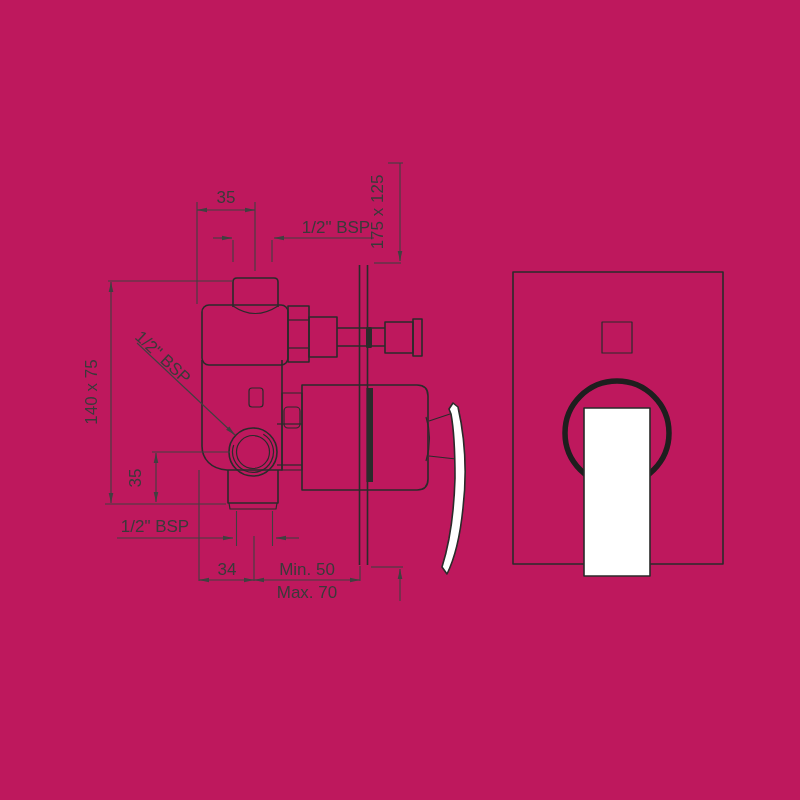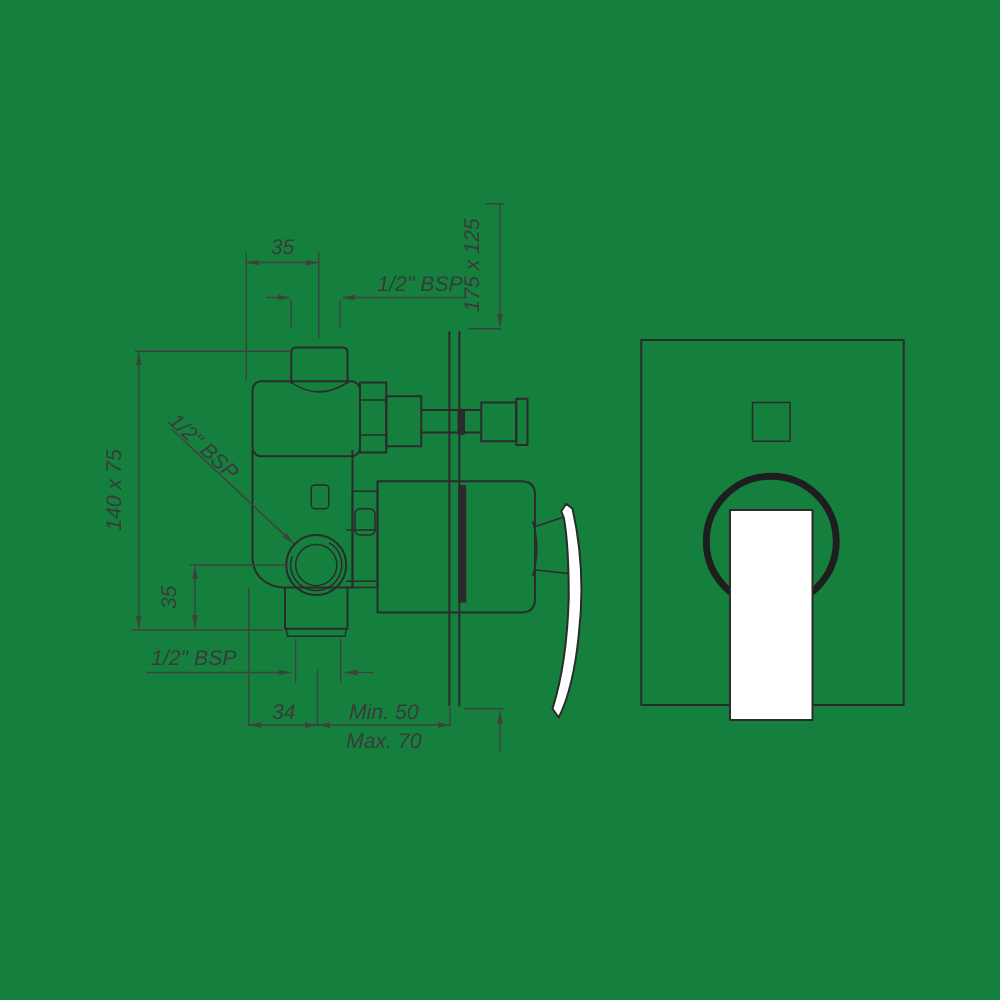--- a/index.html
+++ b/index.html
@@ -1,17 +1,17 @@
 <!DOCTYPE html>
 <html><head>
 <meta charset="utf-8">
 <style>
   html,body{margin:0;padding:0;background:#fff;}
-  .canvas{position:relative;width:800px;height:800px;background:#15803d;overflow:hidden;
-          font-family:"Liberation Sans",sans-serif;font-style:italic;}
+  .canvas{position:relative;width:800px;height:800px;background:#be185d;overflow:hidden;
+          font-family:"Liberation Sans",sans-serif;}
   svg{display:block;}
   .ol{stroke:#2b2b2b;stroke-width:1.6;fill:none;stroke-linejoin:round;stroke-linecap:butt;}
   .thin{stroke-width:1.2;}
   .fillw{fill:#ffffff;}
   .filld{fill:#2b2b2b;stroke:none;}
   .dim{stroke:#404040;stroke-width:1.1;fill:none;stroke-linecap:butt;}
   .dimtxt{font-family:"Liberation Sans",sans-serif;font-size:17px;fill:#3a3a3a;}
 </style>
 </head>
 <body>

